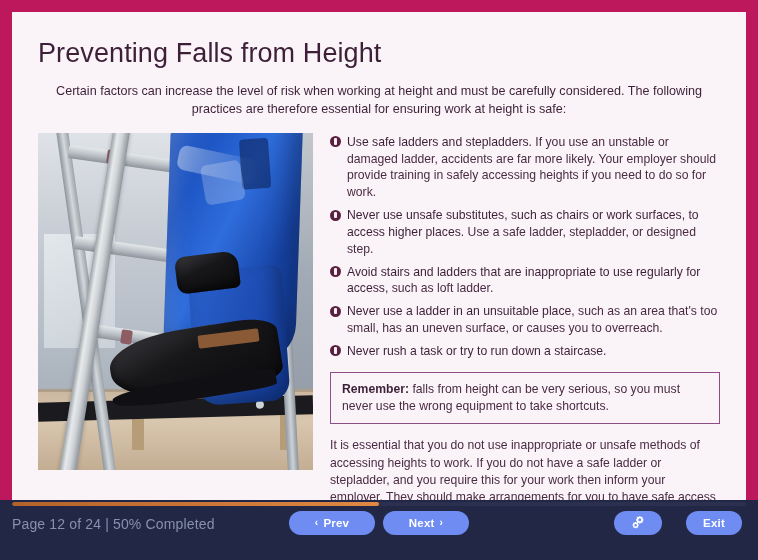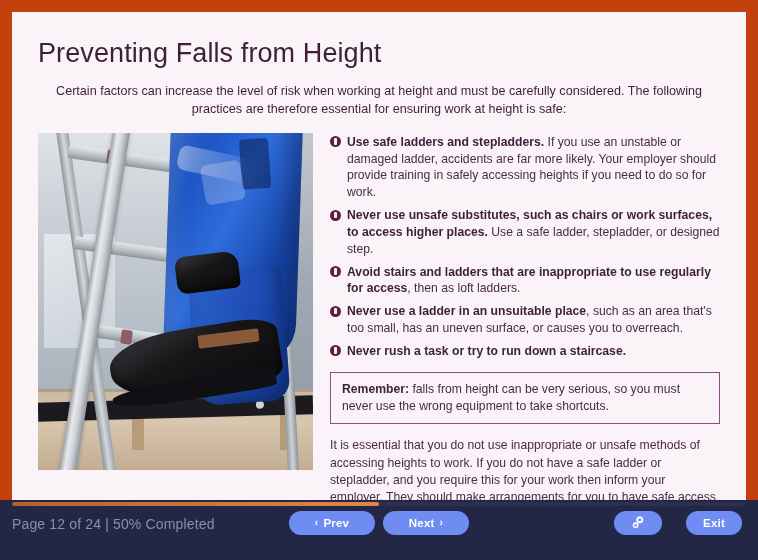--- a/index.html
+++ b/index.html
@@ -11,21 +11,21 @@
     height: 560px;
     overflow: hidden;
     background: #222746;
     font-family: "Liberation Sans", sans-serif;
     -webkit-font-smoothing: antialiased;
   }
   #app {
     position: relative;
     width: 758px;
     height: 560px;
-    background: #c2410c;
+    background: #be185d;
     box-sizing: border-box;
   }
 
   
   .slide-card {
     position: absolute;
     left: 12px;
     top: 12px;
     width: 734px;
     height: 488px;
@@ -278,21 +278,21 @@
   .bullet-icon:after {
     content: "";
     position: absolute;
     left: 4.4px;
     top: 2px;
     width: 2.2px;
     height: 6.5px;
     background: #f7eef4;
     border-radius: 1px;
   }
-  .b-strong { font-weight: bold; color: #3d1f38; }
+  .b-strong { font-weight: normal; color: #3d1f38; }
 
   .remember-box {
     border: 1.4px solid #8e4d85;
     padding: 8px 11px 9px 11px;
     margin: 2px 0 13px 0;
     font-size: 12.2px;
     line-height: 1.38;
     color: #4a2b44;
     box-sizing: border-box;
   }
@@ -425,21 +425,21 @@
           <li>
             <span class="bullet-icon"></span>
             <span class="b-strong">Use safe ladders and stepladders.</span><span> If you use an unstable or damaged ladder, accidents are far more likely. Your employer should provide training in safely accessing heights if you need to do so for work.</span>
           </li>
           <li>
             <span class="bullet-icon"></span>
             <span class="b-strong">Never use unsafe substitutes, such as chairs or work surfaces, to access higher places.</span><span> Use a safe ladder, stepladder, or designed step.</span>
           </li>
           <li>
             <span class="bullet-icon"></span>
-            <span class="b-strong">Avoid stairs and ladders that are inappropriate to use regularly for access</span><span>, then as loft ladders.</span>
+            <span class="b-strong">Avoid stairs and ladders that are inappropriate to use regularly for access</span><span>, such as loft ladder.</span>
           </li>
           <li>
             <span class="bullet-icon"></span>
             <span class="b-strong">Never use a ladder in an unsuitable place</span><span>, such as an area that's too small, has an uneven surface, or causes you to overreach.</span>
           </li>
           <li>
             <span class="bullet-icon"></span>
             <span class="b-strong">Never rush a task or try to run down a staircase.</span><span></span>
           </li>
         </ul>

